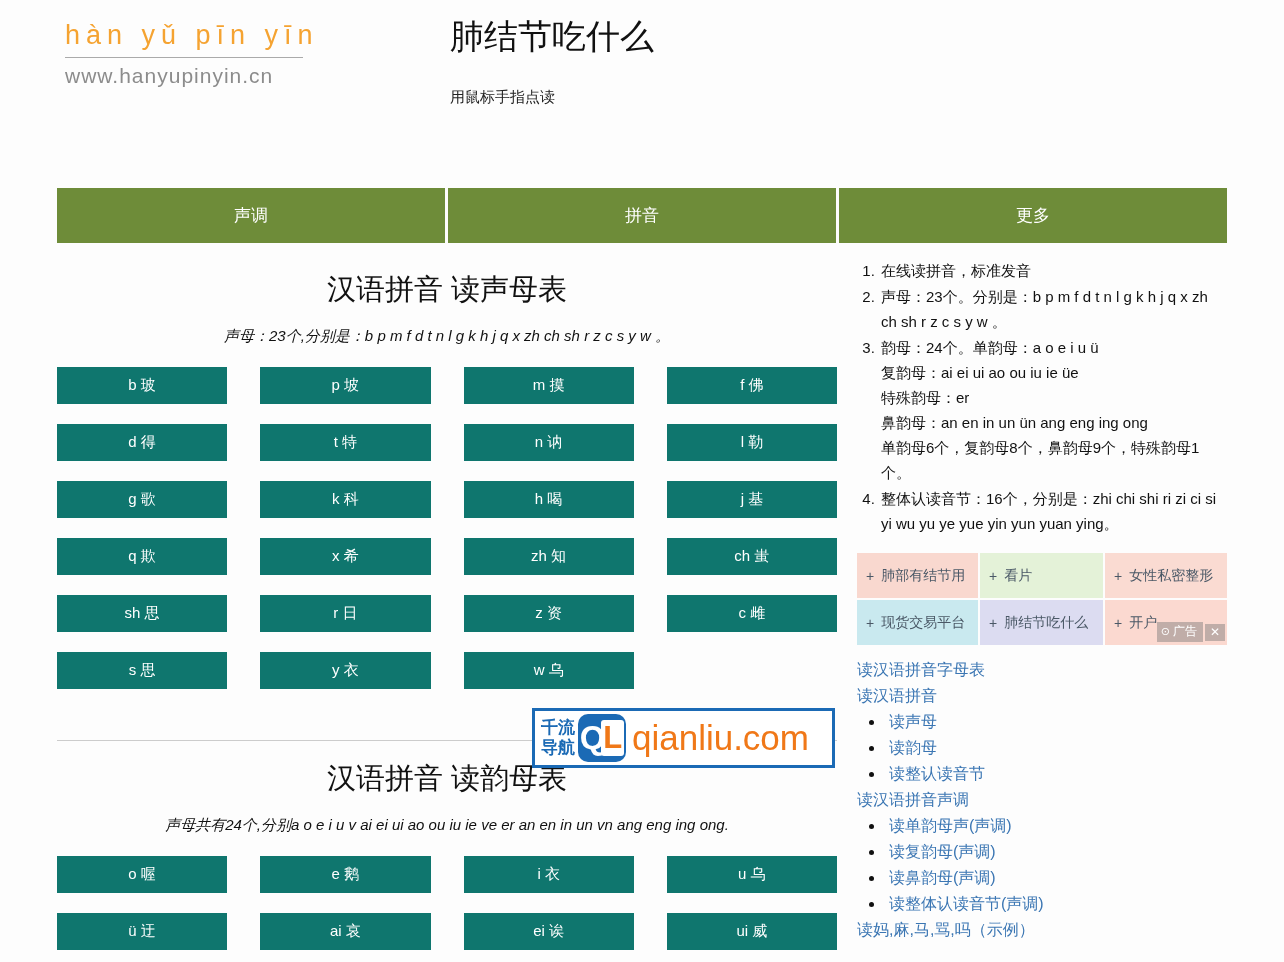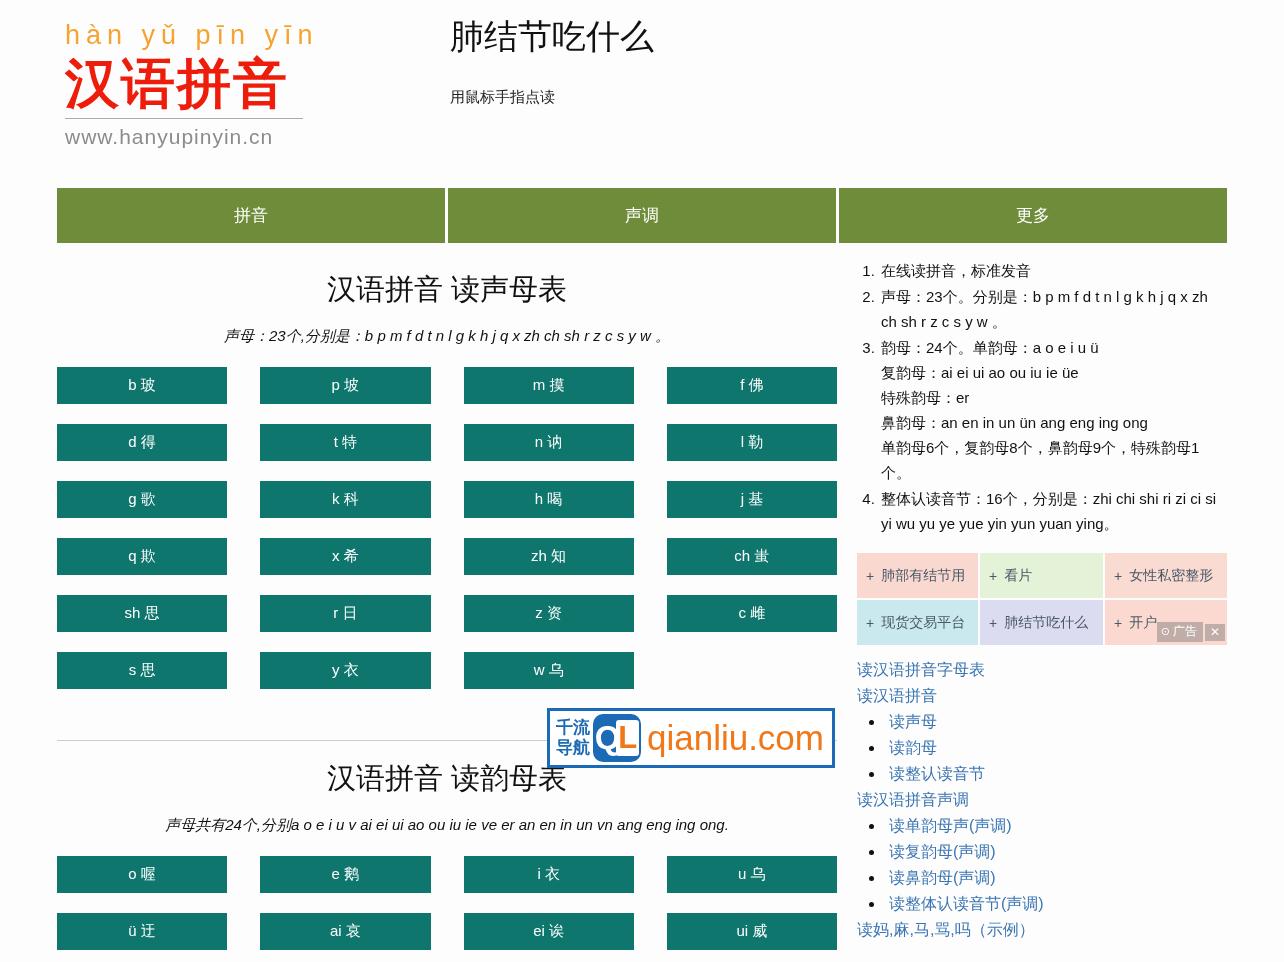--- a/index.html
+++ b/index.html
@@ -45,21 +45,21 @@
     display:flex; align-items:center; justify-content:center; cursor:pointer;
   }
 
   .divider-row { position:relative; margin-top:36px; height:34px; }
   .divider-row hr { border:none; border-top:1px solid #ccc; position:absolute; top:15px; left:0; right:0; }
 
   
   .watermark {
     position:absolute; right:2px; top:-17px; height:60px;
     background:#fff; border:3px solid #1b6ab5;
-    display:flex; align-items:center; padding:2px 8px 2px 6px; z-index:5;
+    display:flex; align-items:center; padding:2px 23px 2px 6px; z-index:5;
   }
   .wm-cn { color:#1b6ab5; font-weight:bold; font-size:17px; line-height:1.15; text-align:center; }
   .wm-tile {
     width:48px; height:48px; background:#1b6ab5; border-radius:10px; margin-left:3px;
     display:flex; align-items:center; justify-content:center; position:relative;
   }
   .wm-q { color:#fff; font-size:33px; font-weight:bold; margin-right:-4px; }
   .wm-l { color:#f07818; font-size:31px; font-weight:bold; background:#fff; padding:0 2px; border-radius:3px; }
   .wm-domain { color:#f07818; font-size:35px; margin-left:6px; letter-spacing:0px; }
 
@@ -93,33 +93,32 @@
   }
 </style>
 </head>
 <body>
 
 <div class="page">
 
   <div class="header">
     <div class="logo">
       <div class="logo-pinyin">hàn  yǔ  pīn  yīn</div>
-      <div class="logo-hanzi">汉语拼音</div>
       <div class="logo-rule"></div>
       <div class="logo-url">www.hanyupinyin.cn</div>
     </div>
     <div class="titleblock">
       <div class="page-title">肺结节吃什么</div>
       <div class="page-subtitle">用鼠标手指点读</div>
     </div>
   </div>
 
   <div class="nav">
+    <div class="nav-item">声调</div>
     <div class="nav-item">拼音</div>
-    <div class="nav-item">声调</div>
     <div class="nav-item">更多</div>
   </div>
 
   <div class="main">
 
     <div class="left-col">
 
       <div class="section-title">汉语拼音 读声母表</div>
       <div class="section-desc">声母：23个,分别是：b p m f d t n l g k h j q x zh ch sh r z c s y w 。</div>
 

